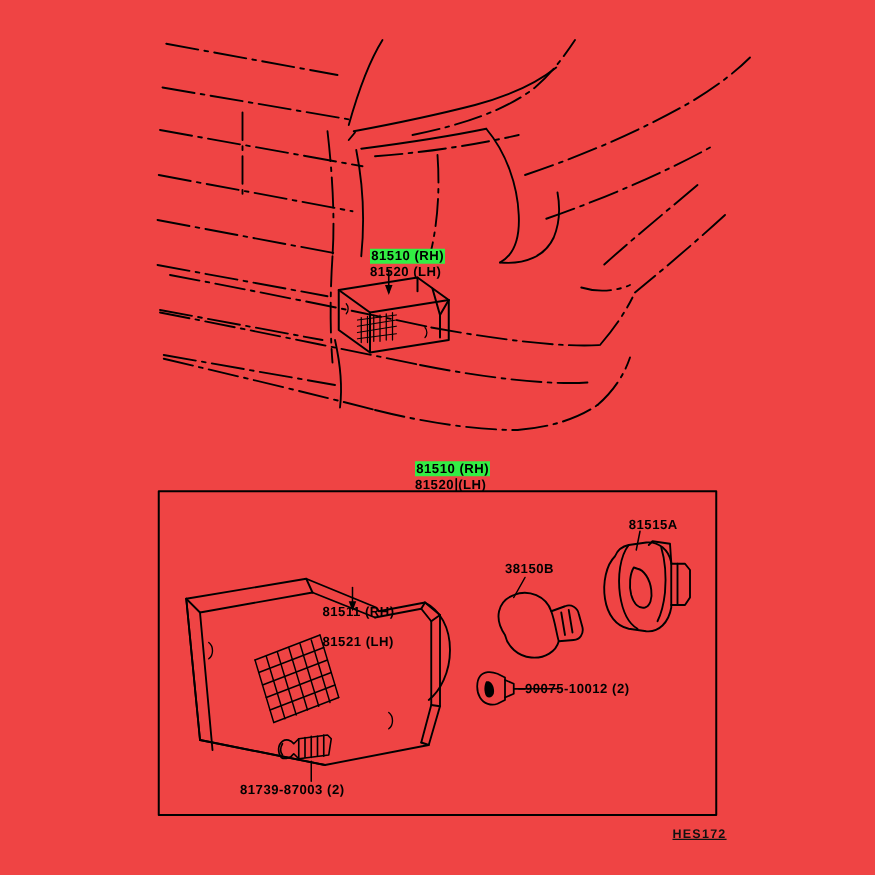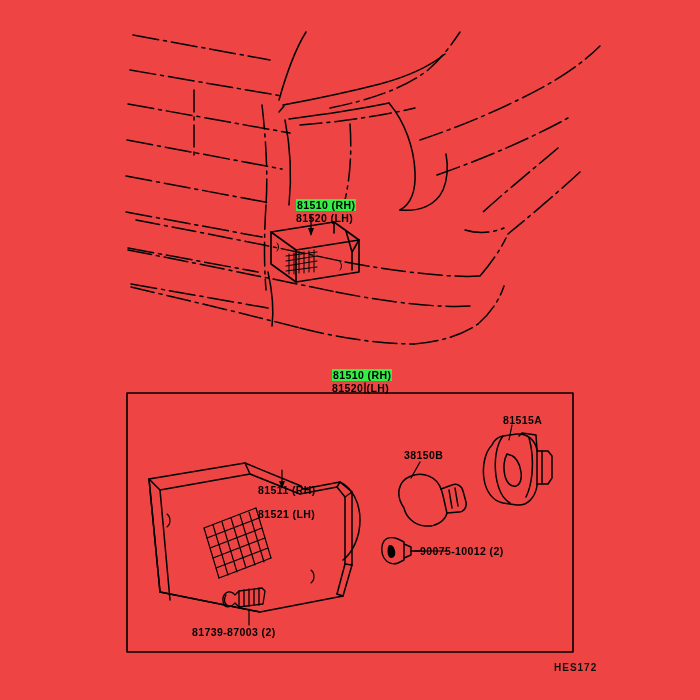--- a/index.html
+++ b/index.html
@@ -240,15 +240,15 @@
   <div class="lbl" style="left:258px; top:472px;margin-top:36px;">81521 (LH)</div>
 
   <div class="lbl" style="left:404px; top:449px;">38150B</div>
 
   <div class="lbl" style="left:503px; top:414px;">81515A</div>
 
   <div class="lbl" style="left:420px; top:545px;text-align:right;">90075-10012 (2)</div>
 
   <div class="lbl" style="left:192px; top:626px;">81739-87003 (2)</div>
 
-  <div class="figcode" style="left:554px; top:662px;">HES172</div>
+  <div class="figcode" style="left:538px; top:662px;text-decoration:underline;">HES172</div>
 
 </div>
 
 </body></html>

